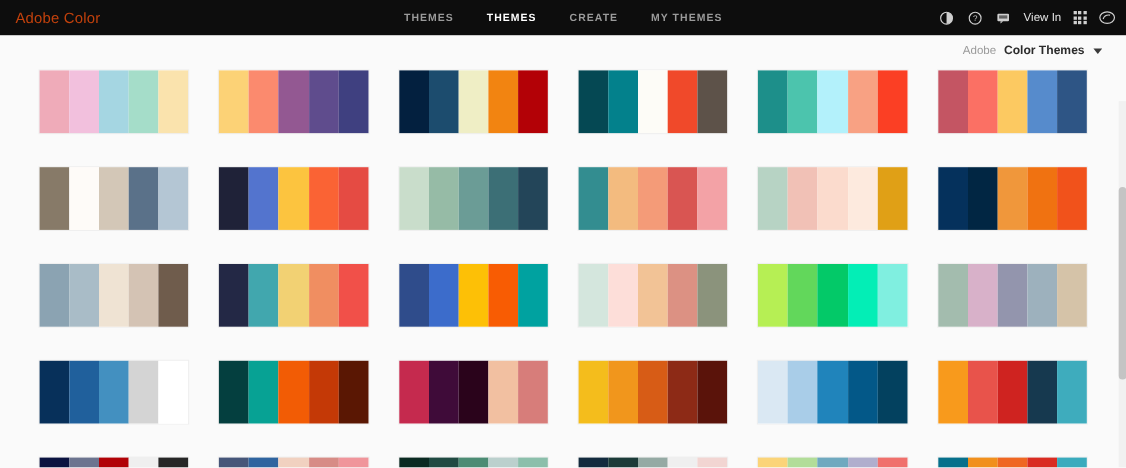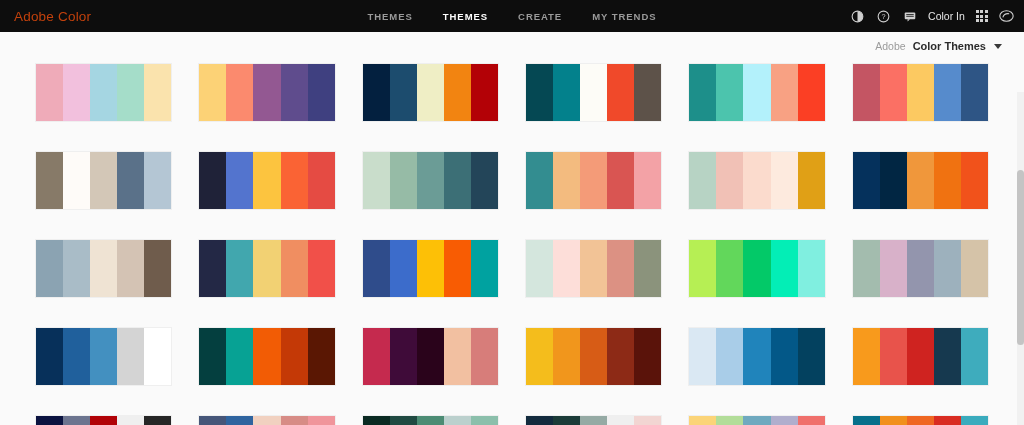--- a/index.html
+++ b/index.html
@@ -138,21 +138,21 @@
 </head>
 <body>
 
 <div class="header">
   <div class="brand">Adobe Color</div>
 
   <nav class="nav">
     <div class="nav-item">THEMES</div>
     <div class="nav-item active">THEMES</div>
     <div class="nav-item">CREATE</div>
-    <div class="nav-item">MY TRENDS</div>
+    <div class="nav-item">MY THEMES</div>
   </nav>
 
   <div class="header-right">
     <span class="hicon">
       <svg width="13" height="13" viewBox="0 0 16 16">
         <circle cx="8" cy="8" r="6.6" fill="none" stroke="#cfcfcf" stroke-width="1.3"></circle>
         <path d="M8 1.4 A6.6 6.6 0 0 1 8 14.6 Z" fill="#cfcfcf"></path>
       </svg>
     </span>
     <span class="hicon">
@@ -162,21 +162,21 @@
       </svg>
     </span>
     <span class="hicon">
       <svg width="14" height="13" viewBox="0 0 16 16">
         <rect x="1.5" y="3" width="13" height="8.5" rx="1.2" fill="#cfcfcf"></rect>
         <path d="M5 11.5 L5 14 L8 11.5 Z" fill="#cfcfcf"></path>
         <rect x="3.4" y="5.2" width="9.2" height="1" fill="#0d0d0d"></rect>
         <rect x="3.4" y="7.2" width="9.2" height="1" fill="#0d0d0d"></rect>
       </svg>
     </span>
-    <span class="signin">Color In</span>
+    <span class="signin">View In</span>
     <span class="dots-grid">
       <i></i>
         <i></i>
         <i></i>
         <i></i>
         <i></i>
         <i></i>
         <i></i>
         <i></i>
         <i></i>

